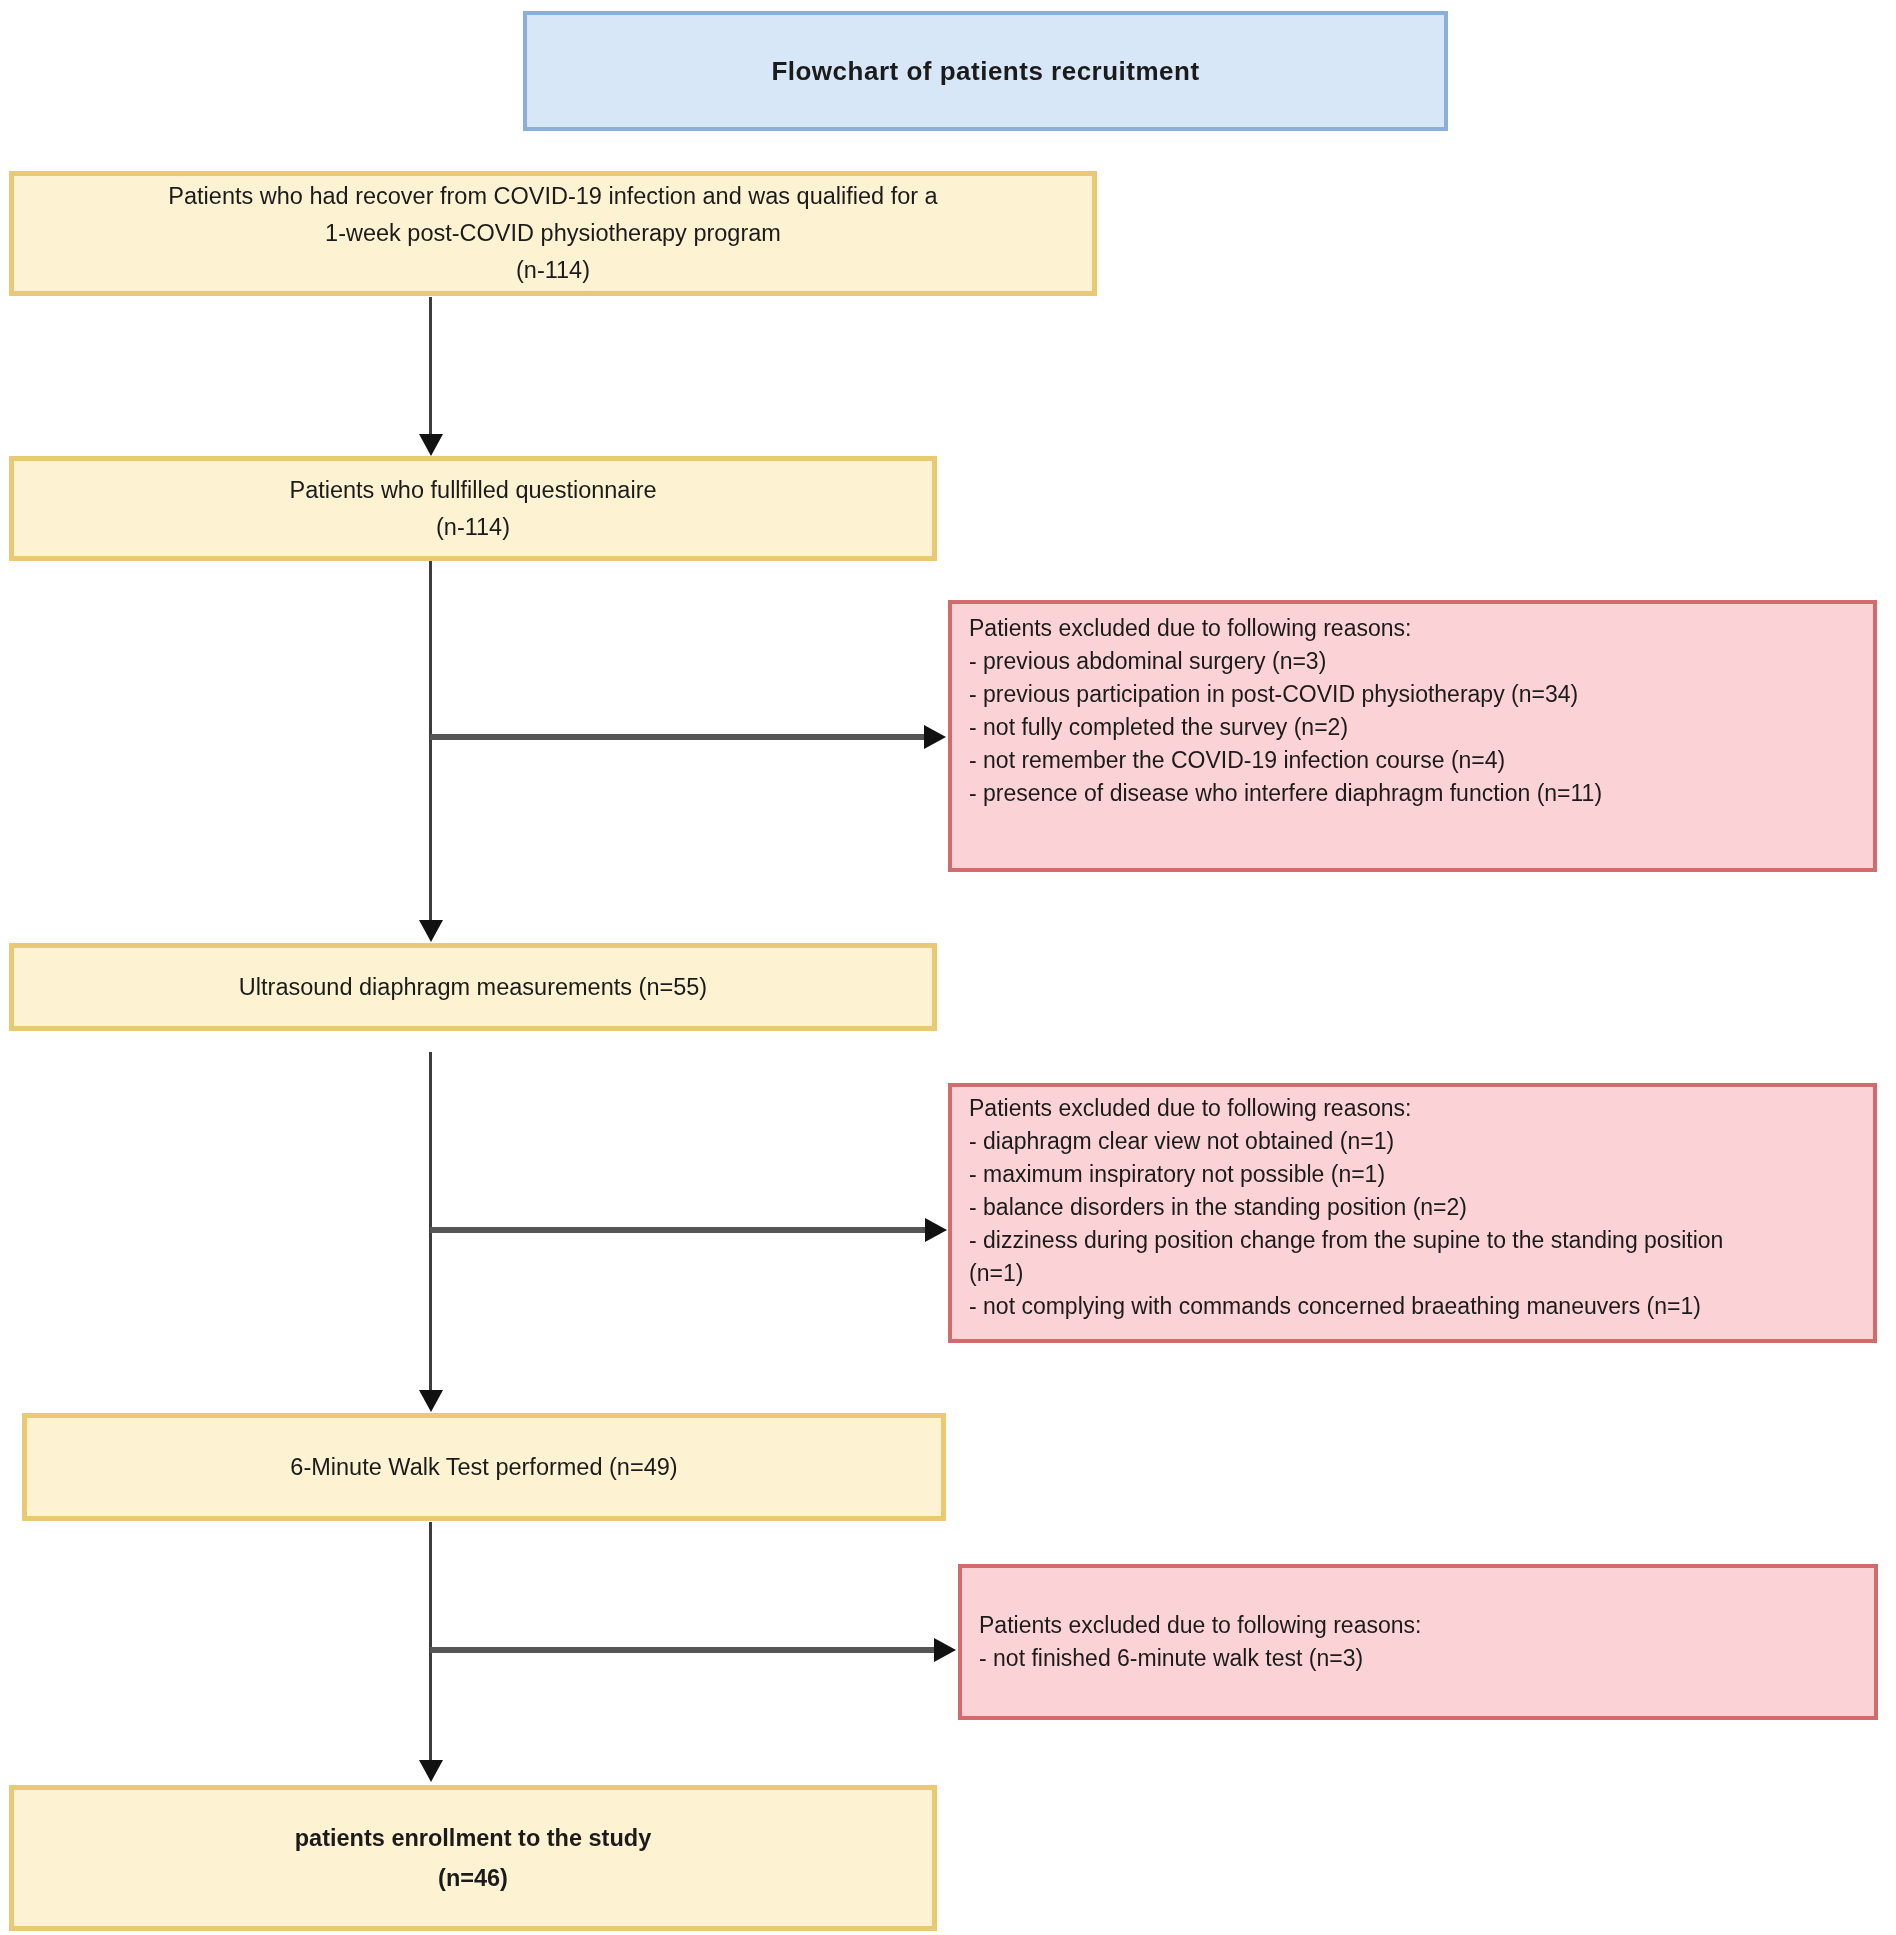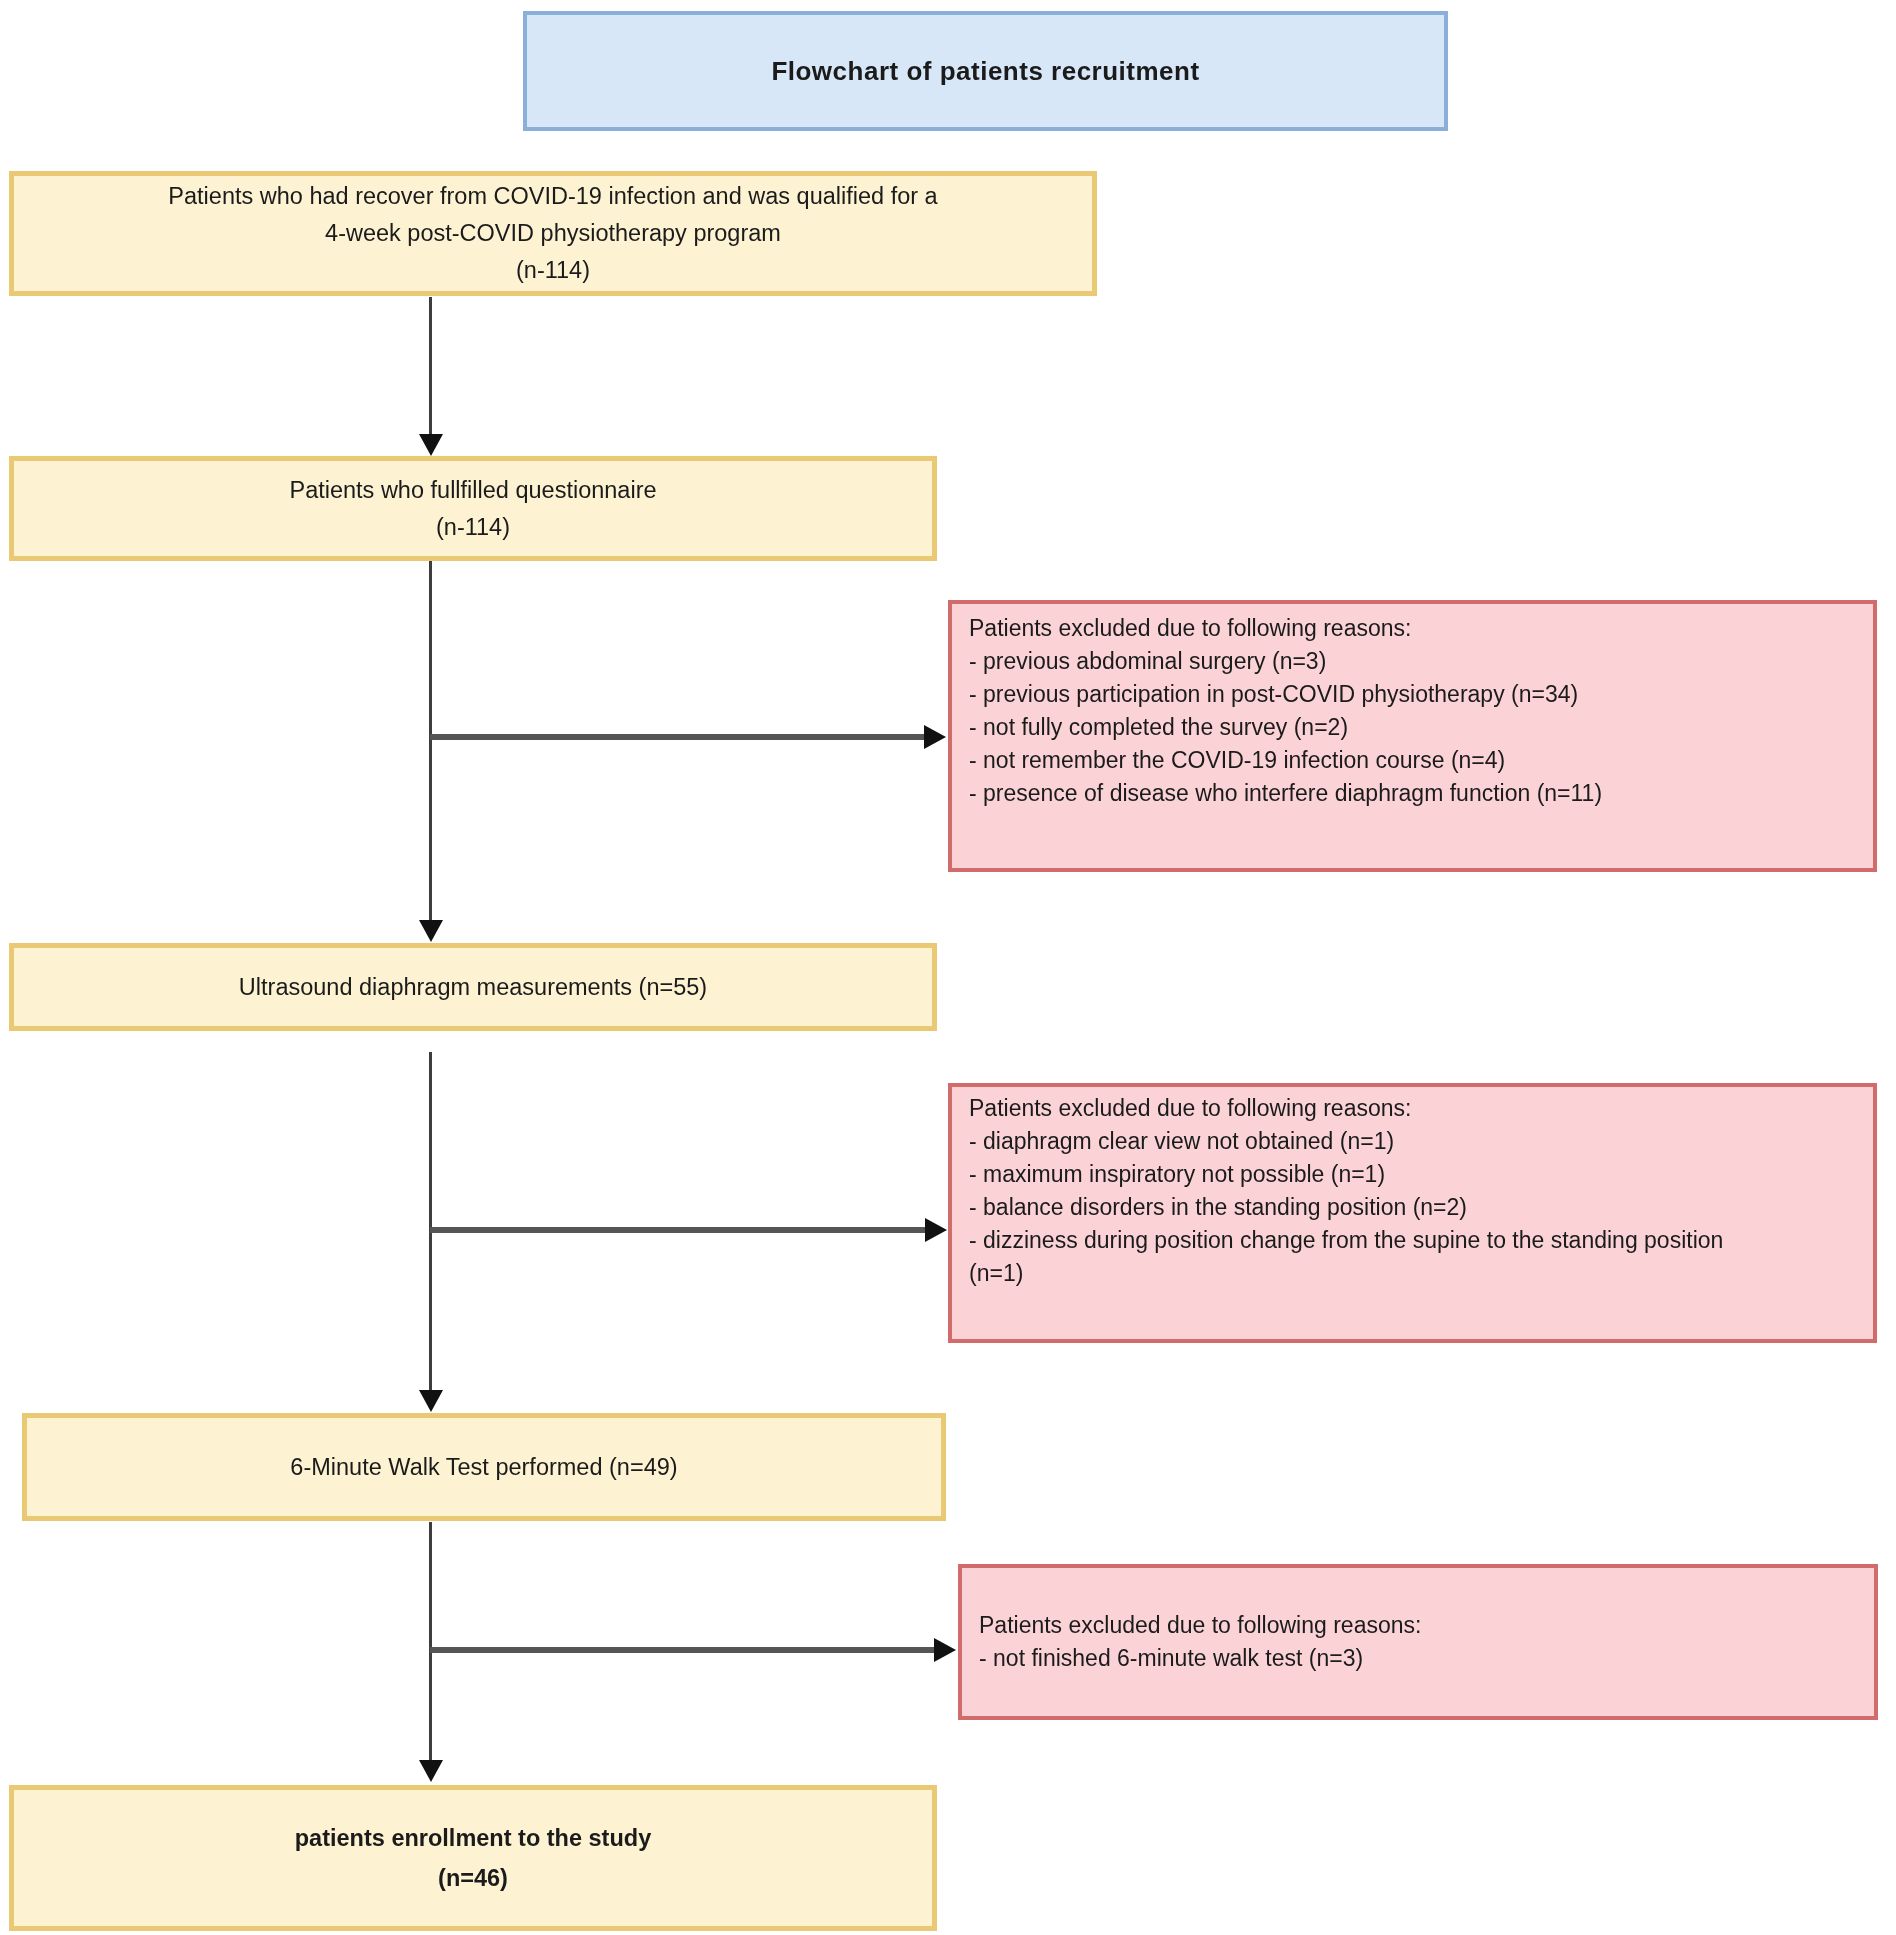--- a/index.html
+++ b/index.html
@@ -37,21 +37,21 @@
 <body>
 
 <div class="canvas">
 
   <div class="box title-box" style="left:491px;top:11.3px;width:925px;height:120px;margin-left:32px;">
     <span class="ln">Flowchart of patients recruitment</span>
   </div>
 
   <div class="box flow" style="left:9px;top:171px;width:1088px;height:125px;">
     <span class="ln">Patients who had recover from COVID-19 infection and was qualified for a</span>
-    <span class="ln">4-week post-COVID physiotherapy program</span>
+    <span class="ln">1-week post-COVID physiotherapy program</span>
     <span class="ln">(n-114)</span>
   </div>
 
   <div class="vline" style="left:429px;top:297px;height:139px;"></div>
   <div class="head-down" style="left:419px;top:434px;"></div>
 
   <div class="box flow" style="left:9px;top:456px;width:928px;height:105px;">
     <span class="ln">Patients who fullfilled questionnaire</span>
     <span class="ln">(n-114)</span>
   </div>
@@ -79,20 +79,21 @@
   <div class="hline" style="left:430px;top:1227px;width:496px;"></div>
   <div class="head-right" style="left:925px;top:1218px;"></div>
 
   <div class="box excl" style="left:948px;top:1083px;width:929px;height:260px;padding-top:4.5px;">
     <span class="ln">Patients excluded due to following reasons:</span>
     <span class="ln">- diaphragm clear view not obtained (n=1)</span>
     <span class="ln">- maximum inspiratory not possible (n=1)</span>
     <span class="ln">- balance disorders in the standing position (n=2)</span>
     <span class="ln">- dizziness during position change from the supine to the standing position</span>
     <span class="ln">(n=1)</span>
+    <span class="ln">- not complying with commands concerned braeathing maneuvers (n=1)</span>
   </div>
 
   <div class="box flow" style="left:22px;top:1413px;width:924px;height:108px;">
     <span class="ln">6-Minute Walk Test performed (n=49)</span>
   </div>
 
   <div class="vline" style="left:429px;top:1522px;height:241px;"></div>
   <div class="head-down" style="left:419px;top:1760px;"></div>
   <div class="hline" style="left:430px;top:1647px;width:505px;"></div>
   <div class="head-right" style="left:934px;top:1638px;"></div>

